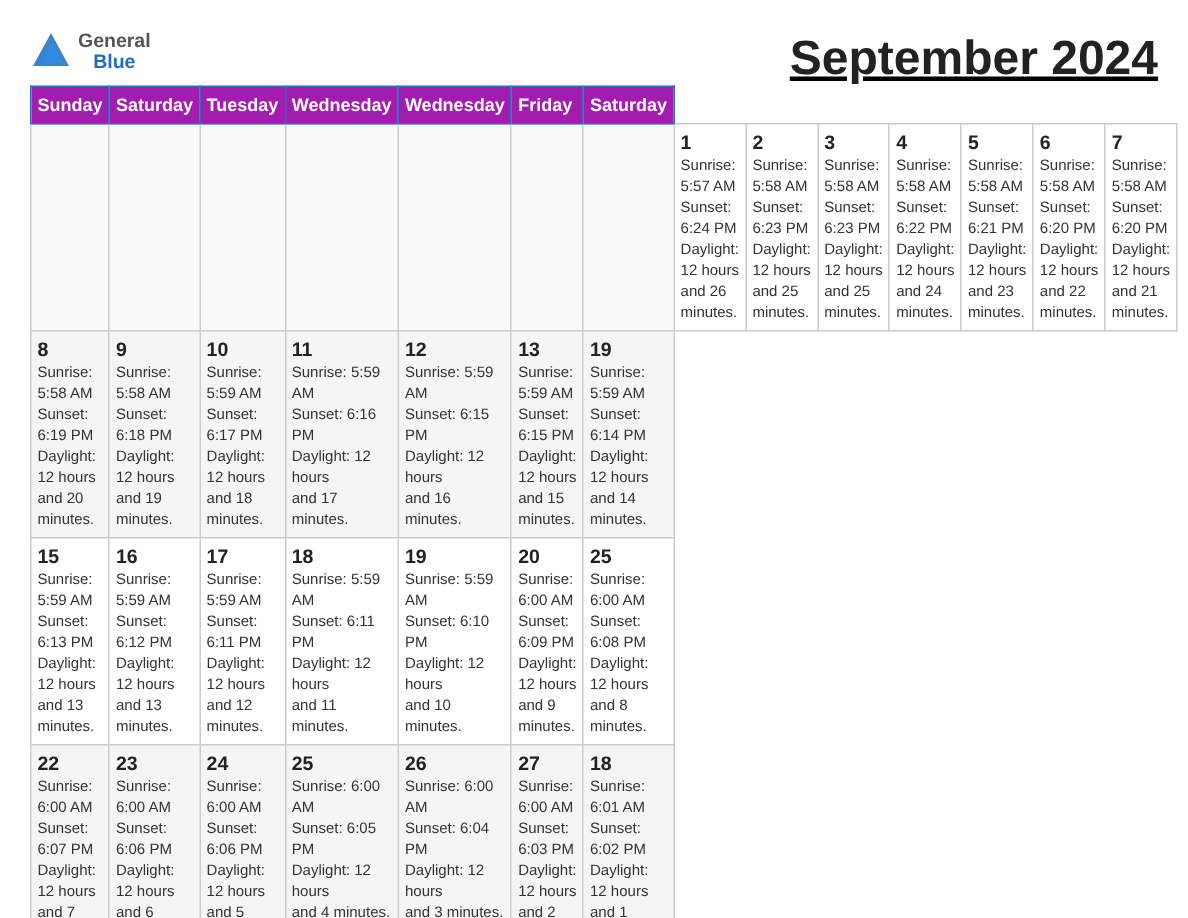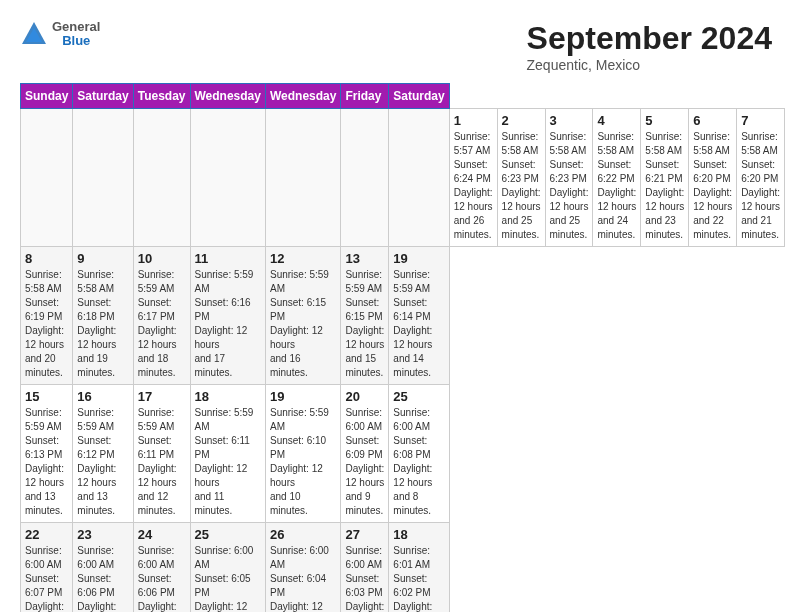--- a/index.html
+++ b/index.html
@@ -11,41 +11,43 @@
       overflow: hidden;
     }
     .page {
       width: 792px;
       padding: 20px 20px 10px 20px;
     }
     .header-row {
       display: flex;
       justify-content: space-between;
       align-items: flex-start;
-      margin-bottom: 10px;
+      margin-bottom: 0;
     }
     .logo {
       display: flex;
       align-items: center;
       gap: 4px;
     }
     .logo-text {
       display: flex;
       flex-direction: column;
       font-size: 13px;
       font-weight: bold;
       line-height: 1.1;
     }
     .logo-text .general { color: #555; }
     .logo-text .blue { color: #1a6ebd; text-align: center; }
     .logo-icon {
       width: 28px;
       height: 28px;
     }
     .title-block {
+      text-align: right;
+      text-decoration: underline;
     }
     .month-title {
       font-size: 32px;
       font-weight: bold;
       color: #222;
     }
     .location {
       font-size: 14px;
       color: #555;
     }
@@ -100,21 +102,20 @@
         <polygon points="14,2 26,24 2,24" fill="#1a6ebd" opacity="0.85"></polygon>
         <polygon points="14,8 22,22 6,22" fill="#2a8eee" opacity="0.6"></polygon>
       </svg>
       <div class="logo-text">
         <span class="general">General</span>
         <span class="blue">Blue</span>
       </div>
     </div>
     <div class="title-block">
       <div class="month-title">September 2024</div>
-      <div class="location">Zequentic, Mexico</div>
     </div>
   </div>
 
   <table class="calendar">
     <thead>
       <tr id="header-row">
       <th>Sunday</th>
           <th>Saturday</th>
           <th>Tuesday</th>
           <th>Wednesday</th>

